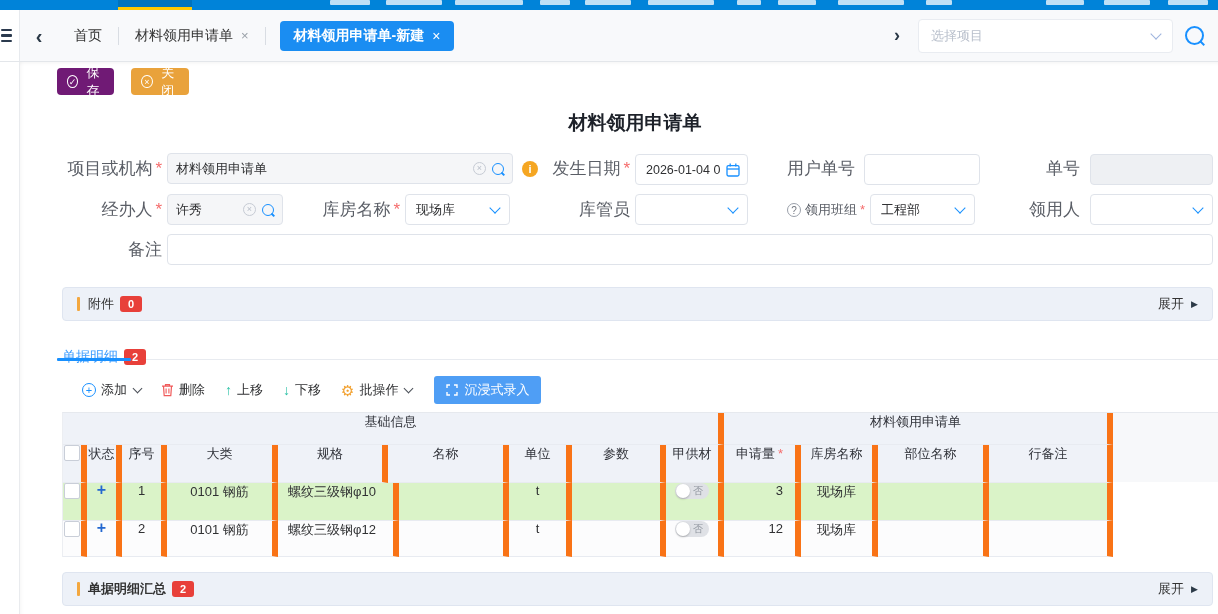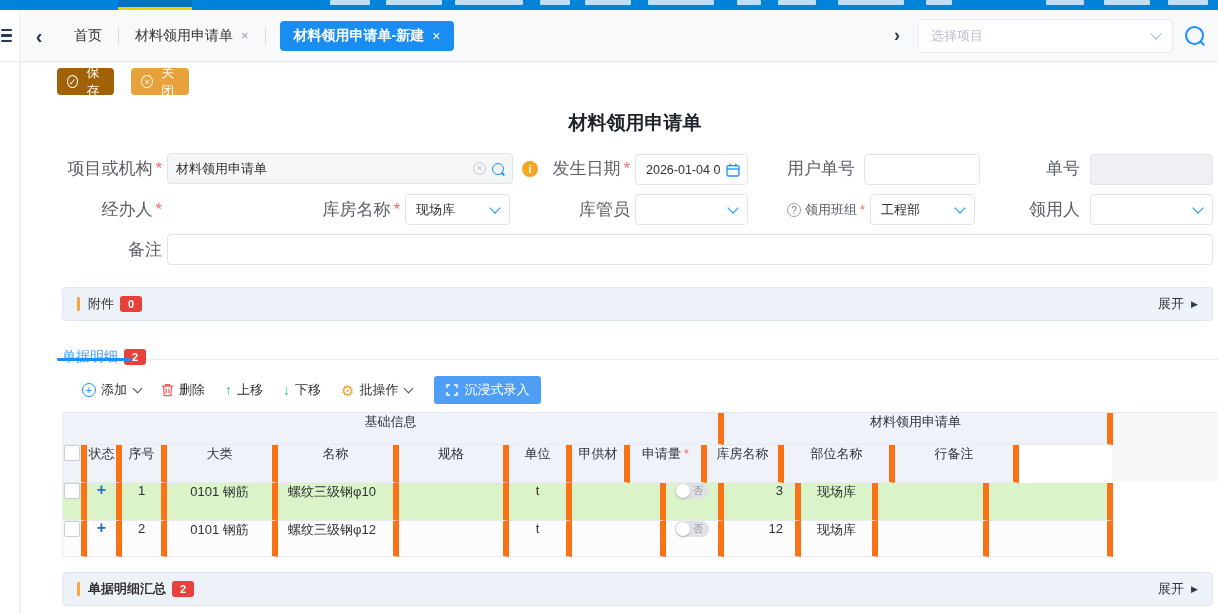--- a/index.html
+++ b/index.html
@@ -37,21 +37,21 @@
   .bigmag::after{content:"";position:absolute;width:6px;height:2.4px;background:#1890ff;right:-3px;bottom:-1px;transform:rotate(45deg)}
 
   
   .leftstrip{left:0;top:62px;width:20px;height:552px;background:#fff;border-right:1px solid #e9ebee;box-sizing:border-box}
   .main{left:20px;top:62px;width:1198px;height:552px;background:#fff;
       box-shadow:inset 0 5px 5px -5px rgba(0,0,0,.07), inset 5px 0 5px -5px rgba(0,0,0,.06)}
 
   
   .btn{position:absolute;height:27px;border:none;border-radius:4px;color:#fff;font-size:13px;
       display:flex;align-items:center;justify-content:center;gap:4px;cursor:pointer;font-family:inherit;padding:0 10px}
-  .btn-save{left:57px;top:68px;width:57px;background:#a16207}
+  .btn-save{left:57px;top:68px;width:57px;background:#701a75}
   .btn-close{left:131px;top:68px;width:58px;background:#e9a23b}
   .bicon{width:13px;height:13px;border:1px solid #fff;border-radius:50%;font-size:9px;line-height:12px;text-align:center;box-sizing:border-box}
   .bicon-check::before{content:"✓"}
   .bicon-x::before{content:"×"}
 
   .form-title{left:57px;top:110px;width:1156px;text-align:center;font-size:19px;font-weight:bold;color:#1d2129}
 
   
   .lbl{position:absolute;height:31px;line-height:31px;font-size:17px;color:#5a5e66;text-align:right;white-space:nowrap}
   .req::after{content:"*";color:#f56c6c;margin-left:3px}
@@ -207,20 +207,25 @@
     </svg>
   </div>
 
   <div class="lbl" style="left:765px;top:153px;width:90px">用户单号</div>
   <input class="inp" style="left: 864px; top: 154px; width: 116px;" value="">
 
   <div class="lbl" style="left:990px;top:153px;width:90px">单号</div>
   <input class="inp" style="left: 1090px; top: 154px; width: 123px; background: rgb(238, 240, 243);" disabled="" value="">
 
   <div class="lbl req" style="left:20px;top:194px;width:142px">经办人</div>
+  <div class="pick" style="left:167px;top:194px;width:116px">
+    <span class="val">许秀</span>
+    <span class="clr"></span>
+    <span class="mag"></span>
+  </div>
 
   <div class="lbl req" style="left:310px;top:194px;width:90px">库房名称</div>
   <div class="sel" style="left:405px;top:194px;width:105px">
     <span class="val">现场库</span>
     <span class="chev-blue"></span>
   </div>
 
   <div class="lbl" style="left:540px;top:194px;width:90px">库管员</div>
   <div class="sel" style="left:635px;top:194px;width:113px">
     <span class="val"></span>
@@ -315,28 +320,31 @@
         </div>
       <div class="t-cell" style="width:35px">
         <span>状态</span>
         </div>
       <div class="t-cell" style="width:45px">
         <span>序号</span>
         </div>
       <div class="t-cell" style="width:111px">
         <span>大类</span>
         </div>
+      <div class="t-cell" style="width:110px">
+        <span>规格</span>
+        </div>
       <div class="t-cell" style="width:121px">
         <span>名称</span>
         </div>
-      <div class="t-cell" style="width:110px">
-        <span>规格</span>
-        </div>
       <div class="t-cell" style="width:63px">
         <span>单位</span>
+        </div>
+      <div class="t-cell" style="width:94px">
+        <span>参数</span>
         </div>
       <div class="t-cell" style="width:58px">
         <span>甲供材</span>
         </div>
       <div class="t-cell" style="width:77px">
         <span class="req">申请量</span>
         </div>
       <div class="t-cell" style="width:77px">
         <span>库房名称</span>
         </div>

